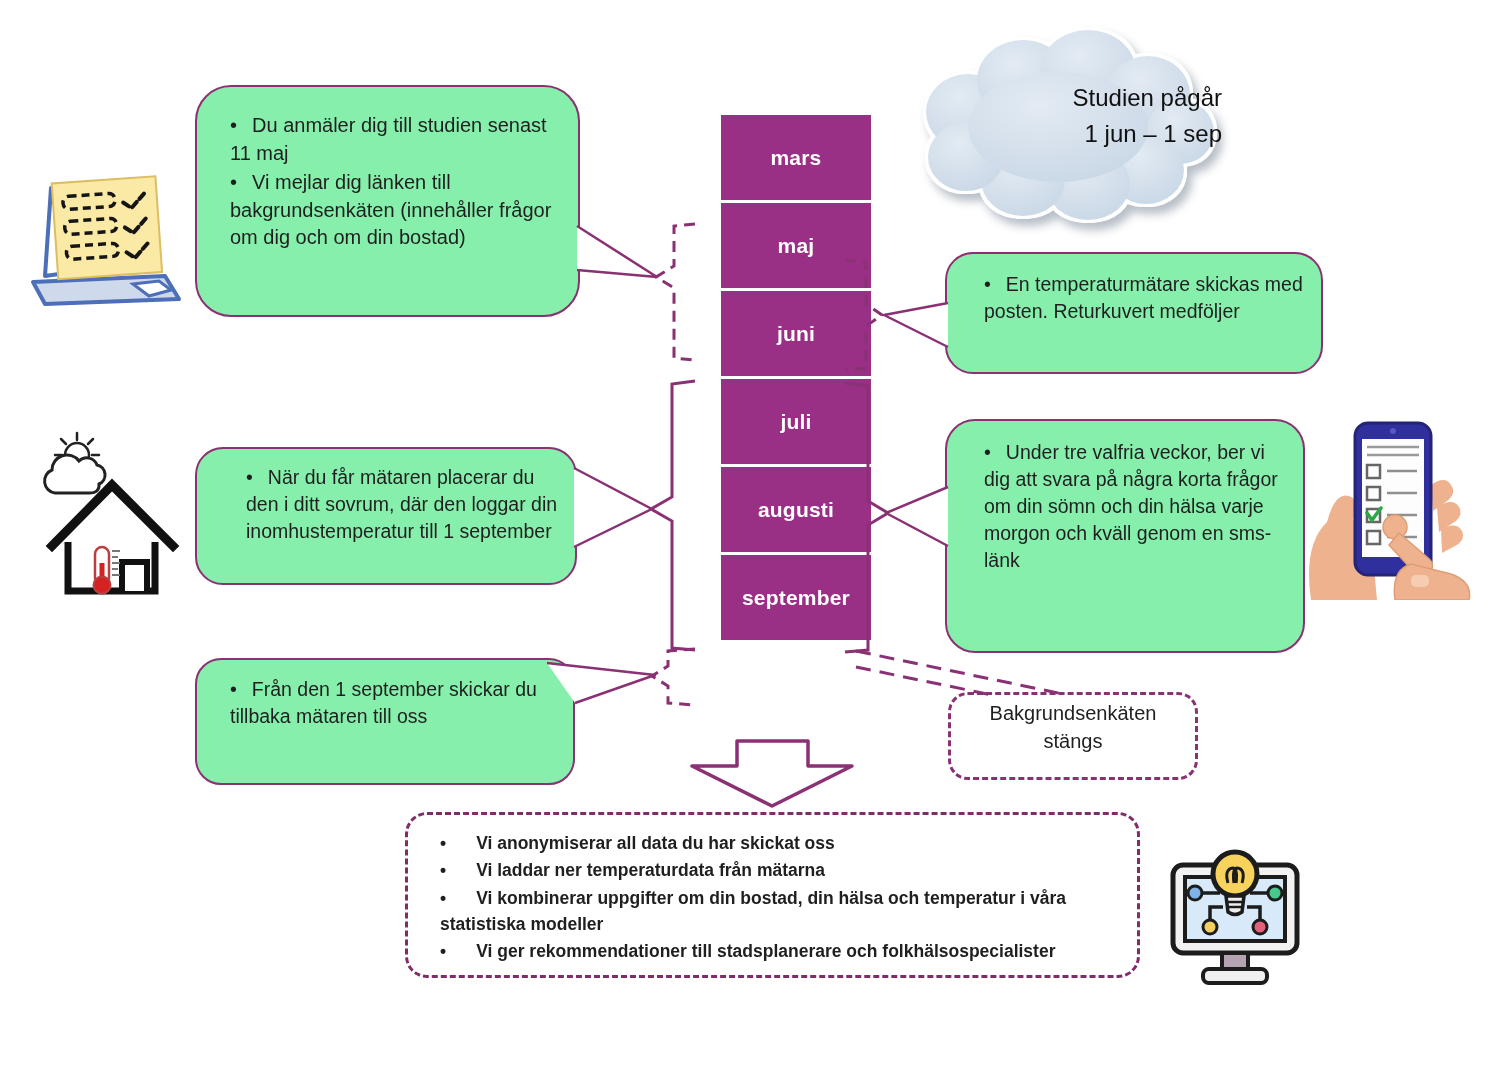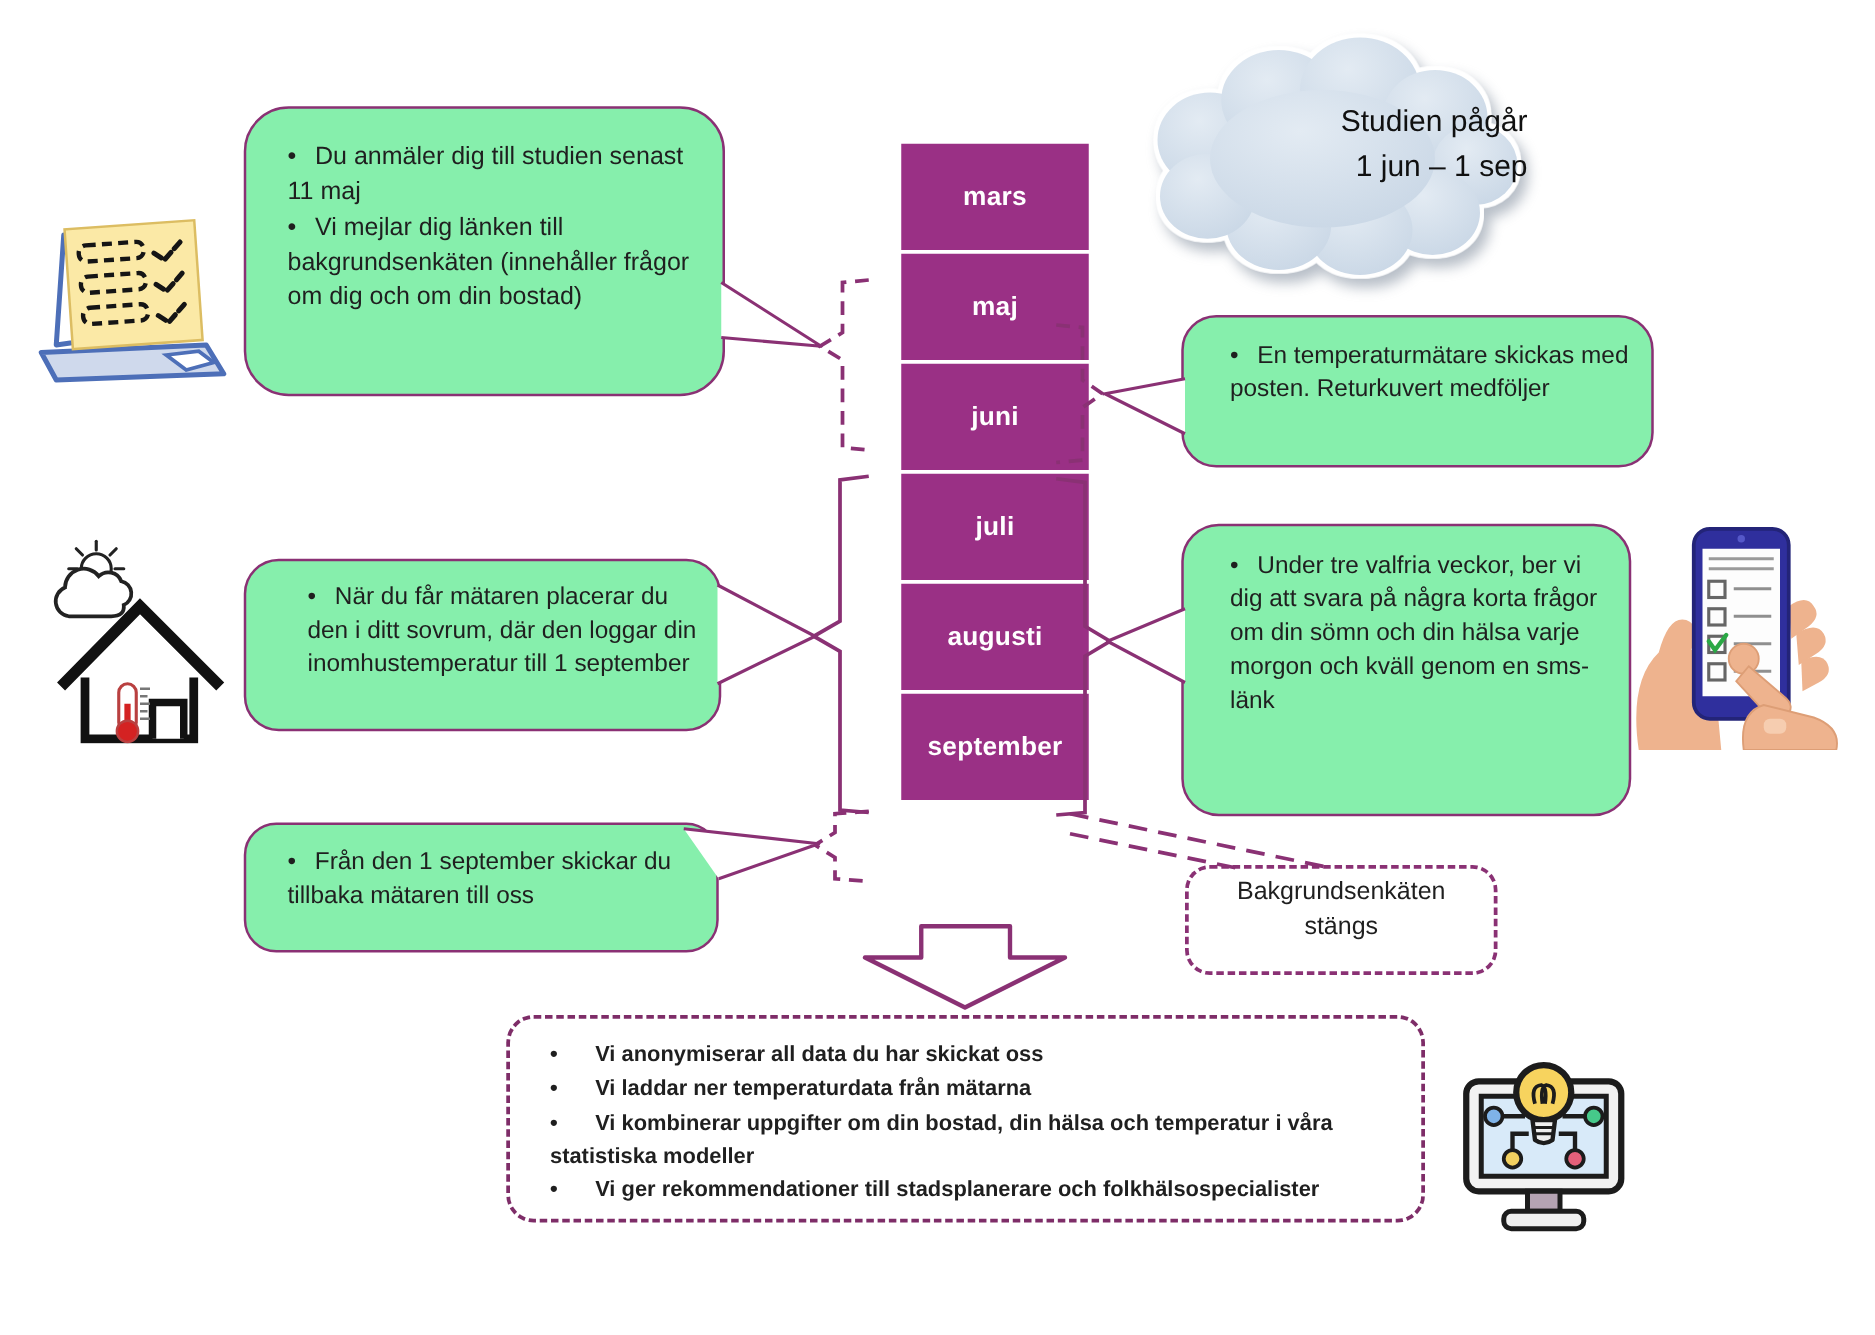--- a/index.html
+++ b/index.html
@@ -19,21 +19,21 @@
   .bubble{
     background:#86efac;border:2.5px solid #8A3174;box-sizing:border-box;
     font-size:19.5px;line-height:1.38;z-index:1;
   }
   .item{padding-left:13px;margin-bottom:2px;}
   .item .dot{margin-right:15px;}
   #bubble-signup{left:195px;top:85px;width:385px;height:232px;border-radius:36px;padding:25px 14px 10px 20px;font-size:20px;}
   #bubble-meter{left:945px;top:252px;width:378px;height:122px;border-radius:28px;padding:17px 16px 8px 24px;}
   #bubble-placement{left:195px;top:447px;width:382px;height:138px;border-radius:28px;padding:15px 10px 8px 36px;}
   #bubble-sms{left:945px;top:395px;width:360px;height:234px;border-radius:30px;padding:18px 12px 8px 24px;margin-top:24px;}
-  #bubble-return{left:195px;top:658px;width:380px;height:104px;border-radius:26px;padding:16px 10px 0 20px;}
+  #bubble-return{left:195px;top:658px;width:380px;height:127px;border-radius:26px;padding:16px 10px 0 20px;}
   
   #box-survey-close{
     left:948px;top:692px;width:250px;height:88px;border:3px dashed #8A3174;border-radius:20px;
     display:flex;justify-content:center;text-align:center;
     font-size:20px;line-height:1.4;background:#fff;box-sizing:border-box;padding:4px 24px;z-index:1;
   }
   #box-process{
     left:405px;top:812px;width:735px;height:166px;border:3.5px dashed #7E2D68;border-radius:22px;
     box-sizing:border-box;padding:15px 18px 8px 14px;background:#fff;z-index:1;
     font-size:17.5px;font-weight:bold;line-height:1.5;

